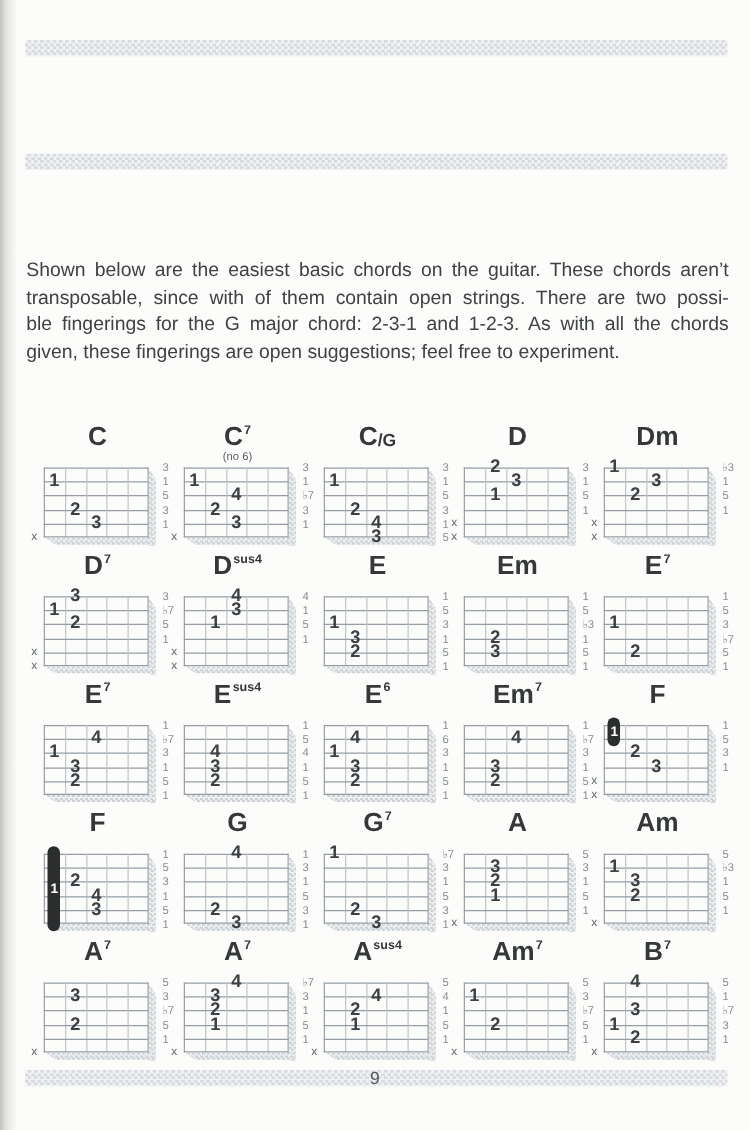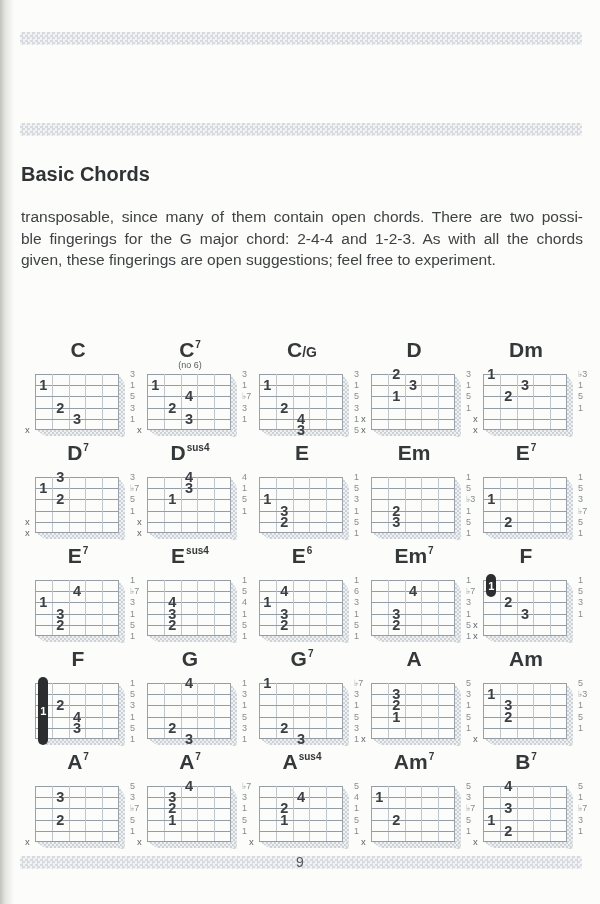--- a/index.html
+++ b/index.html
@@ -93,25 +93,25 @@
 </head>
 <body>
 
 <div class="page">
 
   <div class="strip s1 checker"></div>
 
 
   <div class="strip s2 checker"></div>
 
-  <h2 class="section-title">Basic Chords</h2>
 
   <div class="intro">
-    <div class="ln">transposable, since many of them contain open chords. There are two possi-</div>
-    <div class="ln">ble fingerings for the G major chord: 2-4-4 and 1-2-3. As with all the chords</div>
+    <div class="ln">Shown below are the easiest basic chords on the guitar. These chords aren’t</div>
+    <div class="ln">transposable, since with of them contain open strings. There are two possi-</div>
+    <div class="ln">ble fingerings for the G major chord: 2-3-1 and 1-2-3. As with all the chords</div>
     <div class="ln last">given, these fingerings are open suggestions; feel free to experiment.</div>
   </div>
 
   <div class="chords" id="chord-grid">
   <div class="cell">
     <div class="ctitle">
       <span class="cname">C</span>
     </div>
     <div class="csub"></div>
     <div class="diagram">

